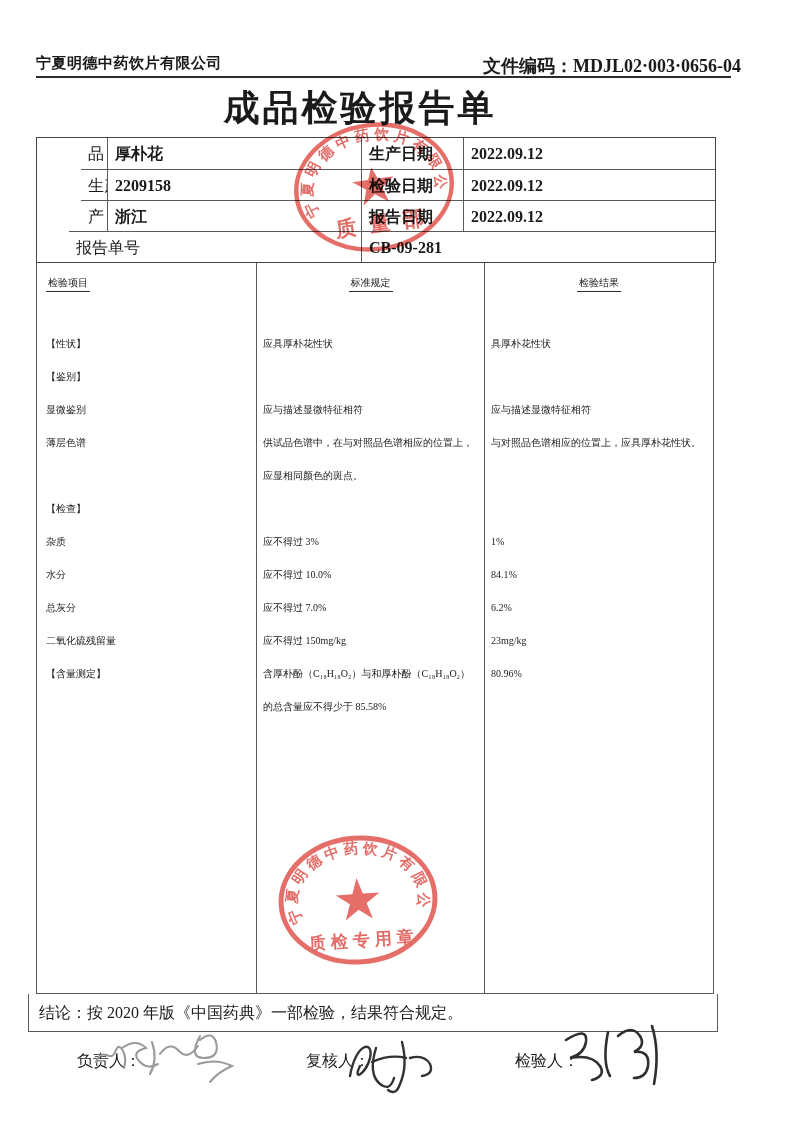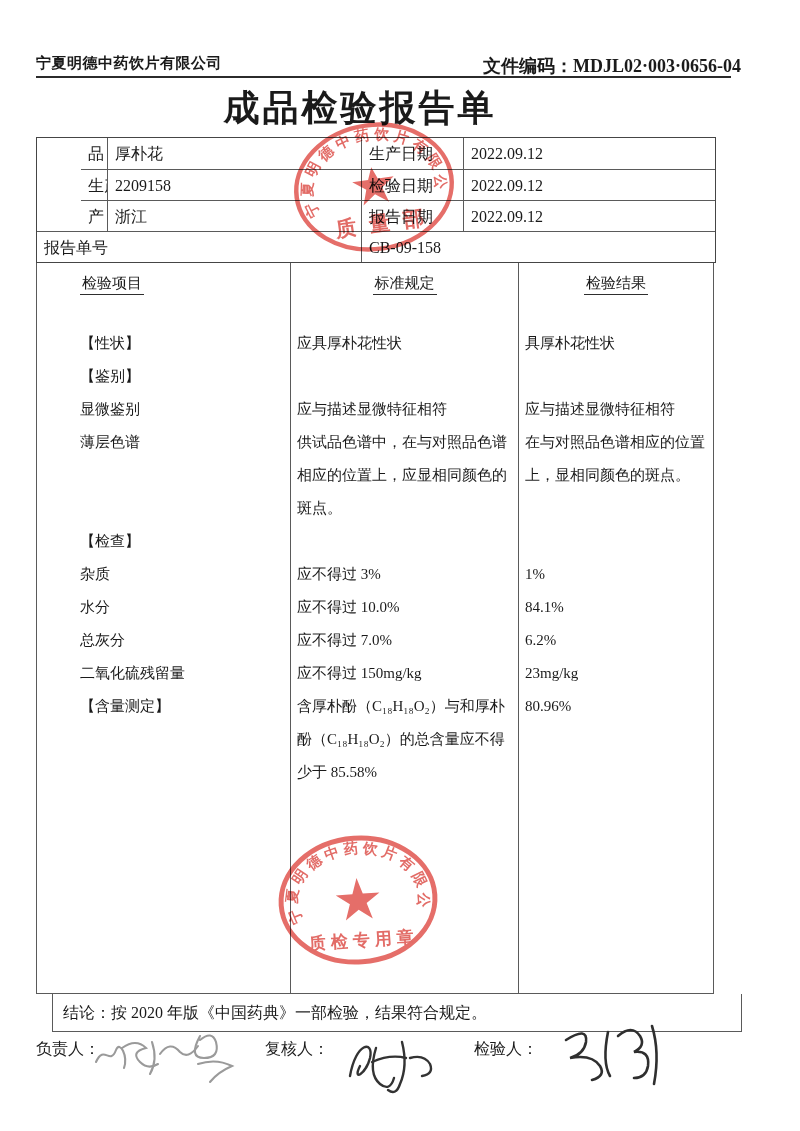--- a/index.html
+++ b/index.html
@@ -19,45 +19,45 @@
   .title{left:36px;top:84px;width:648px;text-align:center;font-size:36px;
          font-weight:bold;letter-spacing:3px;}
 
   
   .itable{left:36px;top:137px;width:678px;border:1.5px solid #454545;
           display:grid;grid-template-columns:70px 254px 102px 1fr;
           grid-auto-rows:31px;font-size:16px;}
   .itable > .irow{display:contents;}
   .icell{line-height:31px;padding-left:7px;white-space:nowrap;overflow:hidden;}
   .ilabel{text-align:justify;text-align-last:justify;padding-right:13px;margin-left:44px;}
-  .bl{border-left:1px solid var(--bc);}
+  .bl{border-left:1px solid var(--bc);font-weight:bold;}
   .bt{border-top:1px solid var(--bc);}
-  .span12{grid-column:1/3;}
+  .span12{grid-column:1/3;margin-left:32px;}
   .span34{grid-column:3/5;}
 
   
   .mtable{left:36px;top:263px;width:678px;height:731px;
           border:1px solid var(--bc);border-top:none;
           display:grid;grid-template-columns:220px 228px 1fr;
           grid-template-rows:64px repeat(10,auto) 1fr;
-          font-size:15px;box-sizing:border-box;padding-left:34px;}
+          font-size:10px;box-sizing:border-box;}
   .mtable > .mrow{display:contents;}
   .cell{line-height:33px;min-height:33px;padding:0 6px;}
   .c1{padding-left:9px;border-right:1px solid var(--bc);}
   .c2{border-right:1px solid var(--bc);}
   .hcell{line-height:18px;padding-top:11px;min-height:0;}
   .hc2,.hc3{text-align:center;}
   .uline{border-bottom:1px solid #2e2e2e;padding:0 2px 3px 2px;}
 
   
-  .concl{left:52px;top:994px;width:678px;height:37px;border:1px solid var(--bc);
+  .concl{left:28px;top:994px;width:678px;height:37px;border:1px solid var(--bc);
          border-top:none;line-height:37px;padding-left:10px;font-size:16px;
          box-sizing:content-box;}
   .sigzone{left:36px;top:1038px;width:714px;height:75px;font-size:16px;}
-  .siglabel{position:absolute;top:0;line-height:22px;}
+  .siglabel{position:absolute;top:12px;line-height:22px;margin-left:41px;}
   .sig-svg{position:absolute;}
 
   
   .stamp{opacity:.84;mix-blend-mode:multiply;pointer-events:none;}
   .stamp-top{left:281px;top:113px;width:186px;height:148px;transform:rotate(-8deg);}
   .stamp-bottom{left:277px;top:833px;width:162px;height:134px;transform:rotate(-4deg);}
   .stamp text{fill:var(--stamp);font-family:"Liberation Serif","DejaVu Serif",serif;font-weight:bold;}
 </style>
 </head>
 <body>
@@ -81,21 +81,21 @@
     <div class="icell bl bt">2022.09.12</div>
   </div>
   <div class="irow">
     <div class="icell ilabel bt">产 地</div>
     <div class="icell bl bt">浙江</div>
     <div class="icell bl bt">报告日期</div>
     <div class="icell bl bt">2022.09.12</div>
   </div>
   <div class="irow">
     <div class="icell bt span12">报告单号</div>
-    <div class="icell bl bt span34">CB-09-158</div>
+    <div class="icell bl bt span34">CB-09-281</div>
   </div>
 </div>
 
 <div class="abs mtable">
   <div class="mrow">
     <div class="cell c1 hcell"><span class="uline">检验项目</span></div>
     <div class="cell c2 hcell hc2"><span class="uline">标准规定</span></div>
     <div class="cell hcell hc3"><span class="uline">检验结果</span></div>
   </div>
 
@@ -110,21 +110,21 @@
     <div class="cell"></div>
   </div>
   <div class="mrow">
     <div class="cell c1">显微鉴别</div>
     <div class="cell c2">应与描述显微特征相符</div>
     <div class="cell">应与描述显微特征相符</div>
   </div>
   <div class="mrow">
     <div class="cell c1">薄层色谱</div>
     <div class="cell c2">供试品色谱中，在与对照品色谱相应的位置上，应显相同颜色的斑点。</div>
-    <div class="cell">在与对照品色谱相应的位置上，显相同颜色的斑点。</div>
+    <div class="cell">与对照品色谱相应的位置上，应具厚朴花性状。</div>
   </div>
   <div class="mrow">
     <div class="cell c1">【检查】</div>
     <div class="cell c2"></div>
     <div class="cell"></div>
   </div>
   <div class="mrow">
     <div class="cell c1">杂质</div>
     <div class="cell c2">应不得过 3%</div>
     <div class="cell">1%</div>

